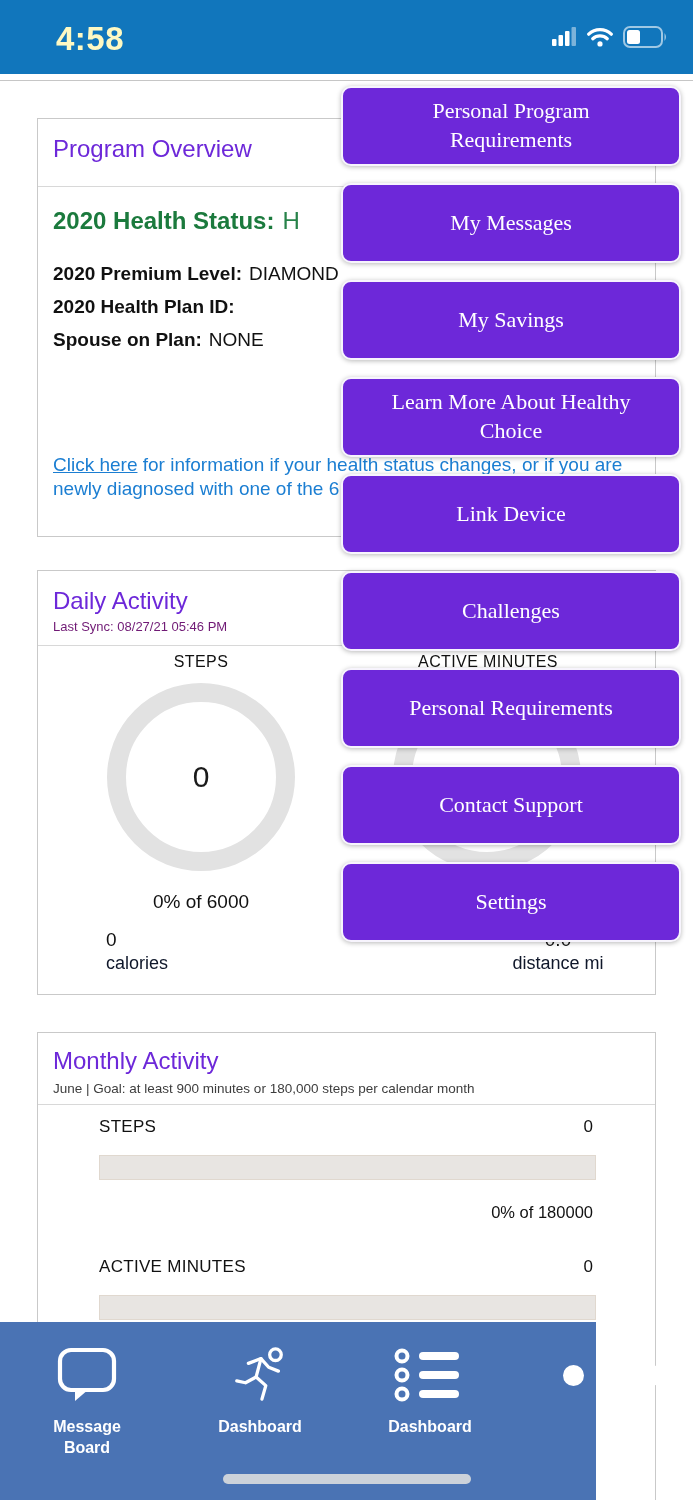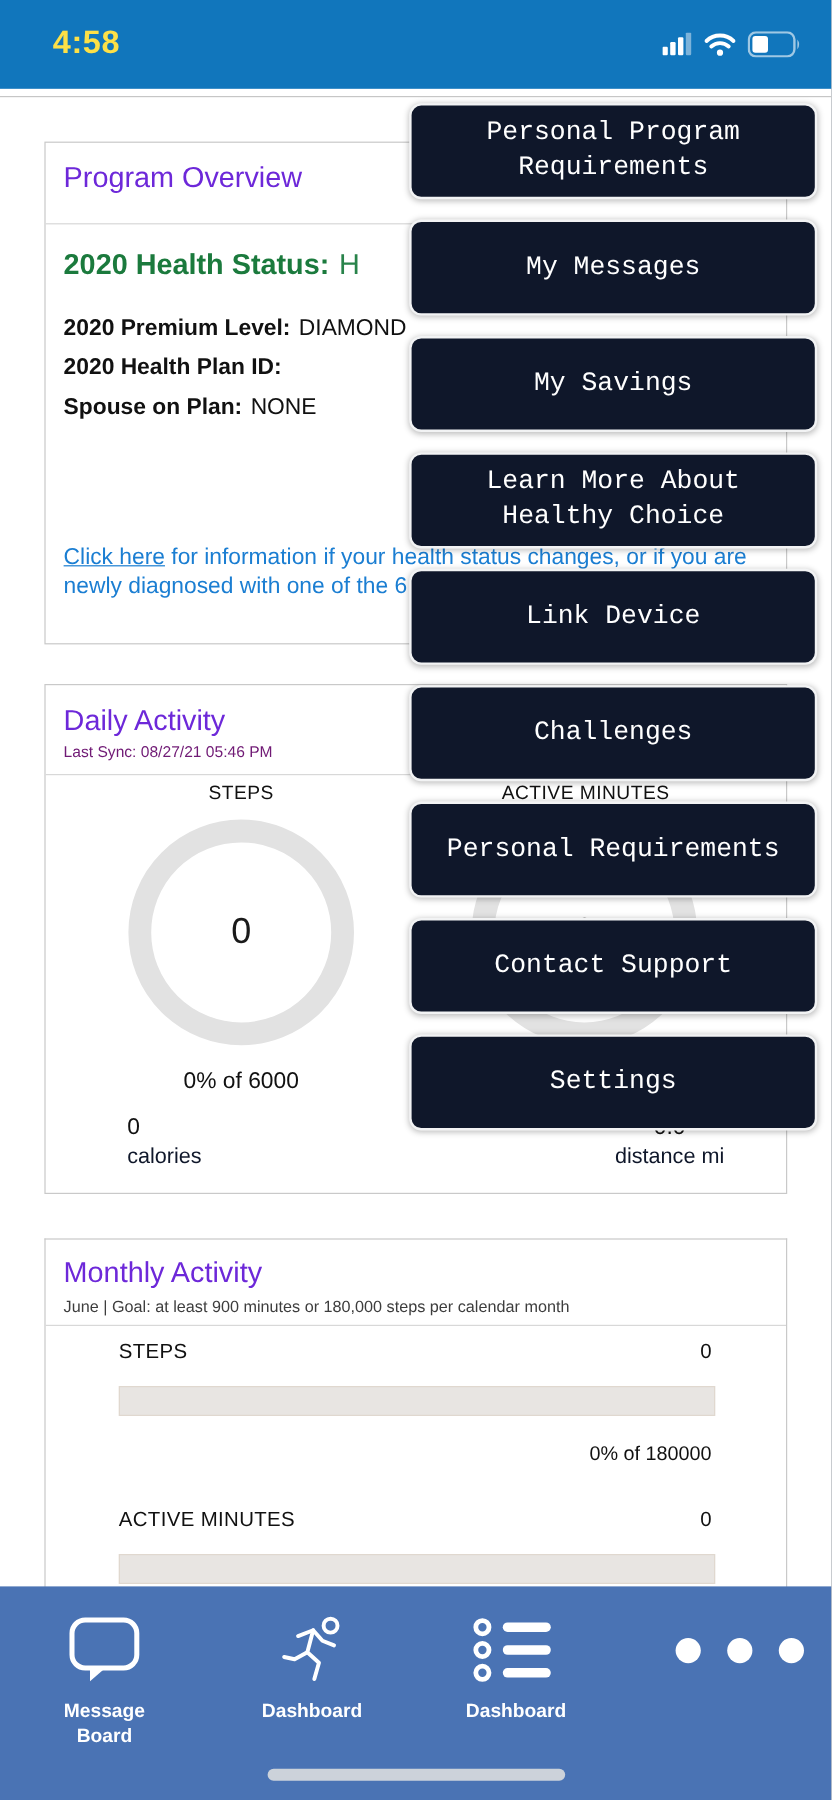--- a/index.html
+++ b/index.html
@@ -8,21 +8,21 @@
     position:relative; width:693px; height:1500px; margin:0 auto;
     background:#ffffff; overflow:hidden;
     font-family:"Liberation Sans", sans-serif;
     -webkit-font-smoothing:antialiased;
   }
   
   .statusbar {
     position:absolute; left:0; top:0; width:693px; height:74px;
     background:#1176bc; z-index:10;
   }
-  .time { position:absolute; left:44px; top:20px; color:#fde047; font-size:27px; font-weight:700; letter-spacing:.5px; }
+  .time { position:absolute; left:56px; top:20px; color:#fef9c3; font-size:33px; font-weight:700; letter-spacing:.5px; }
   .status-icons { position:absolute; right:24px; top:26px; display:flex; align-items:center; gap:10px; }
   .header-hairline { position:absolute; left:0; top:80px; width:693px; height:1px; background:#c6c6c6; }
 
   
   .card { position:absolute; left:37px; width:619px; background:#fff; border:1px solid #c9c9c9; z-index:1; }
   .card-title { color:#6d28d9; font-size:24px; }
   .card-divider { position:absolute; left:0; width:100%; height:1px; background:#d8d8d8; }
 
   
   #card-program { top:118px; height:419px; }
@@ -71,30 +71,30 @@
   .ma-bar { position:absolute; left:61px; width:497px; height:25px; background:#e8e5e2; border:1px solid #e0d8cf; }
   #ma-steps-label { top:84px; } #ma-steps-value { top:84px; }
   #ma-bar-steps { top:122px; }
   #ma-steps-goal { position:absolute; right:62px; top:170px; font-size:16.5px; color:#111; }
   #ma-min-label { top:224px; } #ma-min-value { top:224px; }
   #ma-bar-min { top:262px; }
 
   
   .menu-btn {
     position:absolute; left:341px; width:340px; height:80px; z-index:40;
-    background:#0f172a; border:2px solid rgba(255,255,255,.95); border-radius:10px;
+    background:#6d28d9; border:2px solid rgba(255,255,255,.95); border-radius:10px;
     box-shadow:0 1px 5px rgba(0,0,0,.28);
     color:#fff; font-size:22px; line-height:1.3; text-align:center;
     display:flex; align-items:center; justify-content:center;
-    padding:0 28px; cursor:pointer; font-family:Liberation Mono, monospace;
+    padding:0 28px; cursor:pointer; font-family:Liberation Serif, serif;
   }
 
   
   .bottom-nav {
-    position:absolute; left:0; top:1322px; width:693px; height:178px;
+    position:absolute; left:0; top:1322px; width:596px; height:178px;
     background:#4a73b4; z-index:50;
   }
   .nav-item { position:absolute; top:24px; width:150px; display:flex; flex-direction:column; align-items:center; cursor:pointer; }
   .nav-item .nav-icon { height:58px; display:flex; align-items:center; justify-content:center; }
   .nav-label { margin-top:12px; color:#fff; font-size:16px; font-weight:700; text-align:center; line-height:21px; }
   #nav-message { left:12px; }
   #nav-dashboard { left:185px; }
   #nav-resources { left:355px; }
   .nav-dots { position:absolute; left:563px; top:43px; display:flex; gap:22px; cursor:pointer; }
   .nav-dots span { width:21px; height:21px; border-radius:50%; background:#fff; display:block; }

